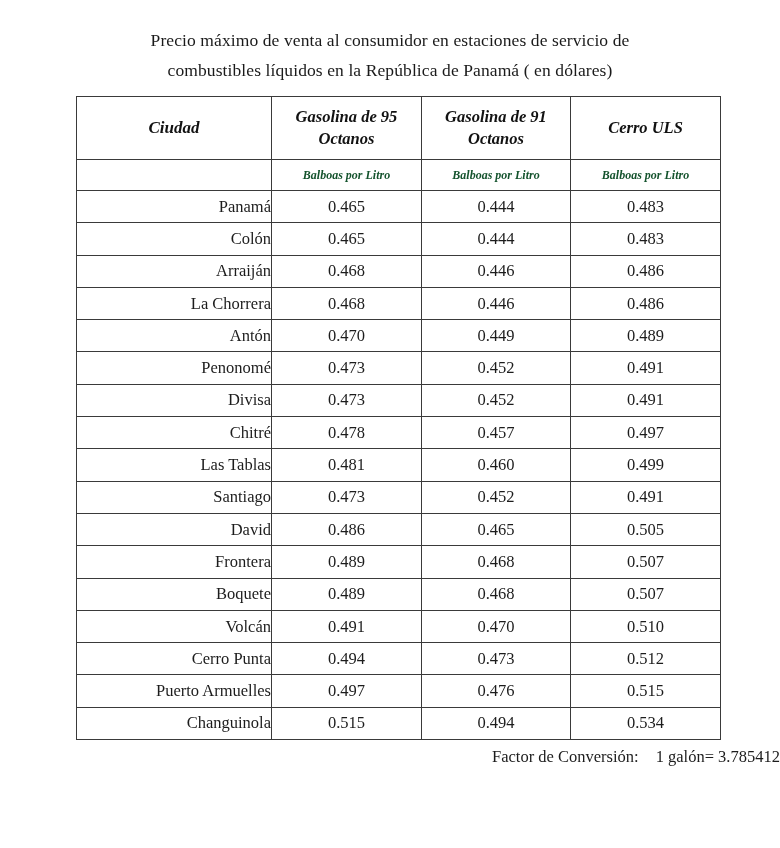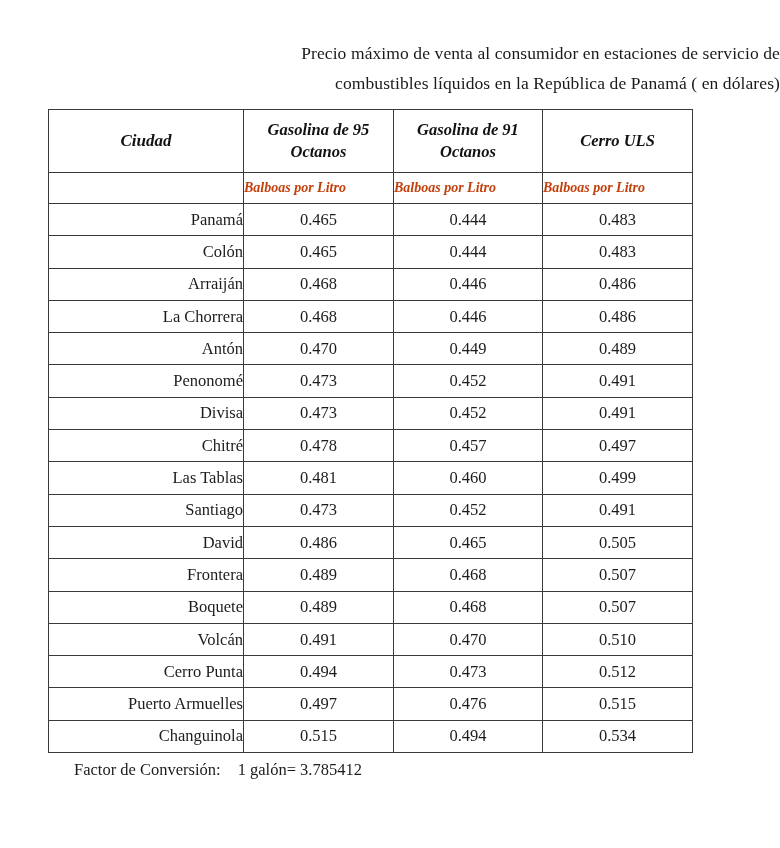--- a/index.html
+++ b/index.html
@@ -17,38 +17,38 @@
 
   .page {
     position: relative;
     width: 780px;
     height: 848px;
     box-sizing: border-box;
   }
 
   
   .title-block {
-    padding-top: 38px;
-    text-align: right;
+    padding-top: 25px;
+    text-align: center;
   }
   .title-line {
     font-size: 17.5px;
     line-height: 30px;
     letter-spacing: 0.1px;
     color: #1a1a1a;
     white-space: nowrap;
   }
   .title-line.l3 {
     font-size: 17.5px;
   }
 
   
   .table-wrap {
     margin-top: 11px;
-    padding-left: 48px;
+    padding-left: 76px;
   }
   table.price-table {
     border-collapse: collapse;
     table-layout: fixed;
     width: 644px;
     background: #ffffff;
   }
   table.price-table td,
   table.price-table th {
     border: 1px solid #3a3a3a;
@@ -73,23 +73,23 @@
   }
   tr.head-main th.city-head {
     font-size: 17px;
   }
 
   
   tr.head-unit td {
     height: 30px;
     font-style: italic;
     font-weight: bold;
-    font-size: 14px;
-    text-align: left;
-    color: #c2410c;
+    font-size: 12px;
+    text-align: center;
+    color: #14532d;
   }
   tr.head-unit td.blank-unit {
     background: #ffffff;
   }
 
   
   tr.data-row td {
     height: 31.3px;
     font-size: 16.5px;
     color: #1c1c1c;
@@ -102,20 +102,21 @@
     text-align: center;
   }
 
   
   .footer {
     padding-left: 74px;
     padding-top: 7px;
     font-size: 16.5px;
     color: #1c1c1c;
     white-space: pre;
+    text-align: right;
   }
   .footer .f-label { }
   .footer .f-gap { display: inline-block; width: 17px; }
   .footer .f-value { }
 </style>
 </head>
 <body>
 
 <div class="page">
 

